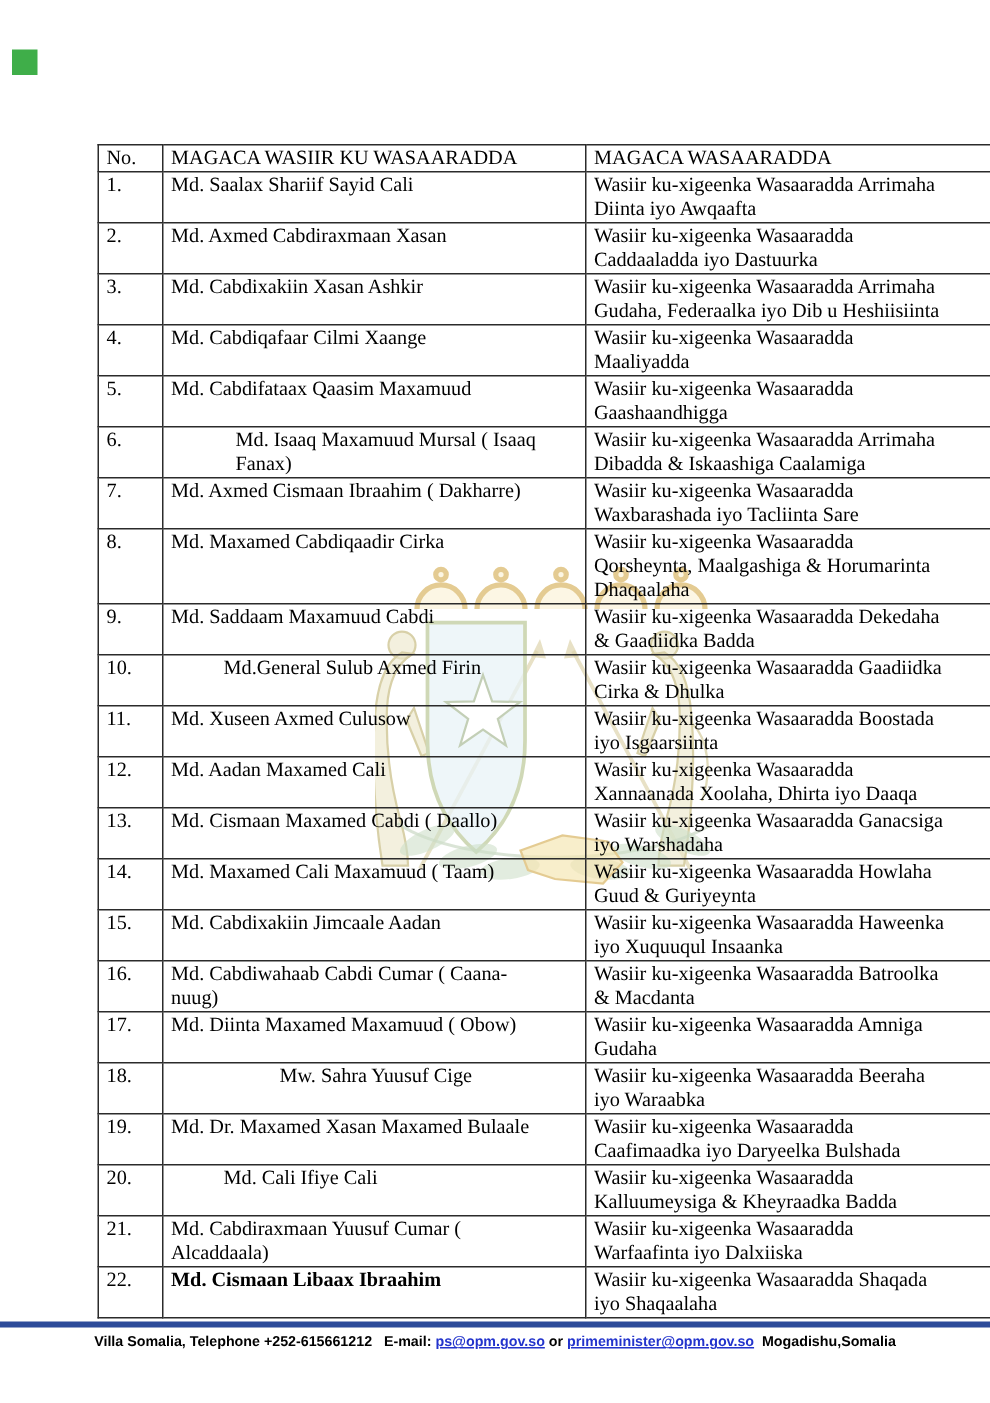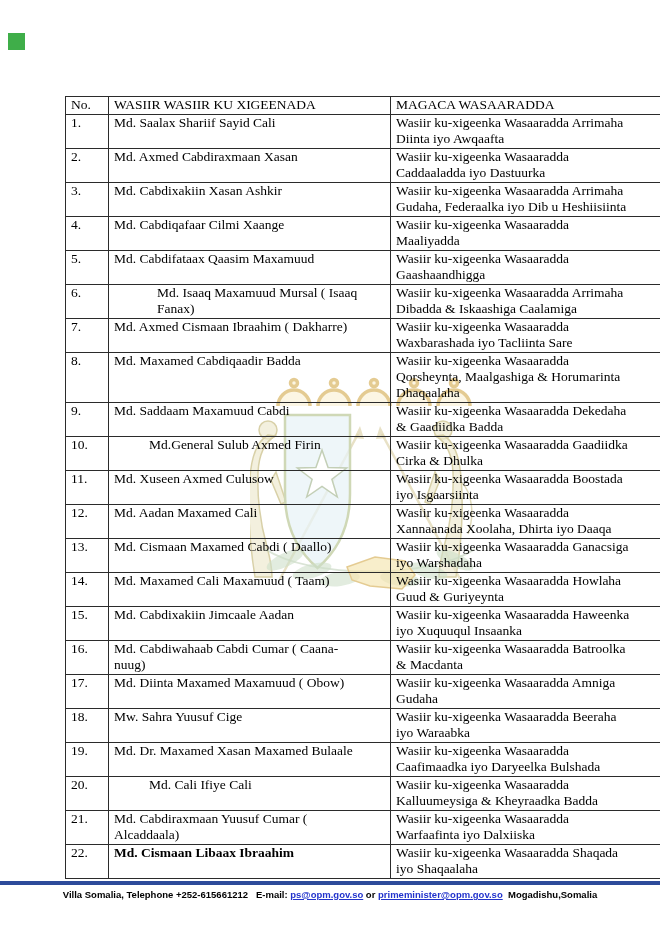--- a/index.html
+++ b/index.html
@@ -83,21 +83,21 @@
     </g>
 
     <path stroke-width="1.5" fill-opacity="0.7" d="M97,195 L125,185 L155,189 L165,203 L152,217 L120,214 L102,208 Z" fill="#ecd276" stroke="#cfa23a"></path>
   </g>
 </svg>
 
 <table class="roster">
   <thead>
     <tr>
       <th class="col-no" style="border-color: rgb(43, 43, 43);">No.</th>
-      <th class="col-name" style="border-color: rgb(43, 43, 43);">WASIIR WASIIR KU XIGEENADA</th>
+      <th class="col-name" style="border-color: rgb(43, 43, 43);">MAGACA WASIIR KU WASAARADDA</th>
       <th class="col-ministry" style="border-color: rgb(43, 43, 43);">MAGACA WASAARADDA</th>
     </tr>
   </thead>
   <tbody id="table-body">
       <tr>
         <td style="border-color: rgb(43, 43, 43);">1.</td>
         <td style="border-color: rgb(43, 43, 43);">Md. Saalax Shariif Sayid Cali</td>
         <td style="border-color: rgb(43, 43, 43);">Wasiir ku-xigeenka Wasaaradda Arrimaha
 Diinta iyo Awqaafta</td>
       </tr>
@@ -132,21 +132,21 @@
 Dibadda &amp; Iskaashiga Caalamiga</td>
       </tr>
       <tr>
         <td style="border-color: rgb(43, 43, 43);">7.</td>
         <td style="border-color: rgb(43, 43, 43);">Md. Axmed Cismaan Ibraahim ( Dakharre)</td>
         <td style="border-color: rgb(43, 43, 43);">Wasiir ku-xigeenka Wasaaradda
 Waxbarashada iyo Tacliinta Sare</td>
       </tr>
       <tr>
         <td style="border-color: rgb(43, 43, 43);">8.</td>
-        <td style="border-color: rgb(43, 43, 43);">Md. Maxamed Cabdiqaadir Badda</td>
+        <td style="border-color: rgb(43, 43, 43);">Md. Maxamed Cabdiqaadir Cirka</td>
         <td style="border-color: rgb(43, 43, 43);">Wasiir ku-xigeenka Wasaaradda
 Qorsheynta, Maalgashiga &amp; Horumarinta
 Dhaqaalaha</td>
       </tr>
       <tr>
         <td style="border-color: rgb(43, 43, 43);">9.</td>
         <td style="border-color: rgb(43, 43, 43);">Md. Saddaam Maxamuud Cabdi</td>
         <td style="border-color: rgb(43, 43, 43);">Wasiir ku-xigeenka Wasaaradda Dekedaha
 &amp; Gaadiidka Badda</td>
       </tr>
@@ -194,21 +194,21 @@
 &amp; Macdanta</td>
       </tr>
       <tr>
         <td style="border-color: rgb(43, 43, 43);">17.</td>
         <td style="border-color: rgb(43, 43, 43);">Md. Diinta Maxamed Maxamuud ( Obow)</td>
         <td style="border-color: rgb(43, 43, 43);">Wasiir ku-xigeenka Wasaaradda Amniga
 Gudaha</td>
       </tr>
       <tr>
         <td style="border-color: rgb(43, 43, 43);">18.</td>
-        <td style="border-color: rgb(43, 43, 43);">Mw. Sahra Yuusuf Cige</td>
+        <td style="border-color: rgb(43, 43, 43); text-align: center;">Mw. Sahra Yuusuf Cige</td>
         <td style="border-color: rgb(43, 43, 43);">Wasiir ku-xigeenka Wasaaradda Beeraha
 iyo Waraabka</td>
       </tr>
       <tr>
         <td style="border-color: rgb(43, 43, 43);">19.</td>
         <td style="border-color: rgb(43, 43, 43);">Md. Dr. Maxamed Xasan Maxamed Bulaale</td>
         <td style="border-color: rgb(43, 43, 43);">Wasiir ku-xigeenka Wasaaradda
 Caafimaadka iyo Daryeelka Bulshada</td>
       </tr>
       <tr>

